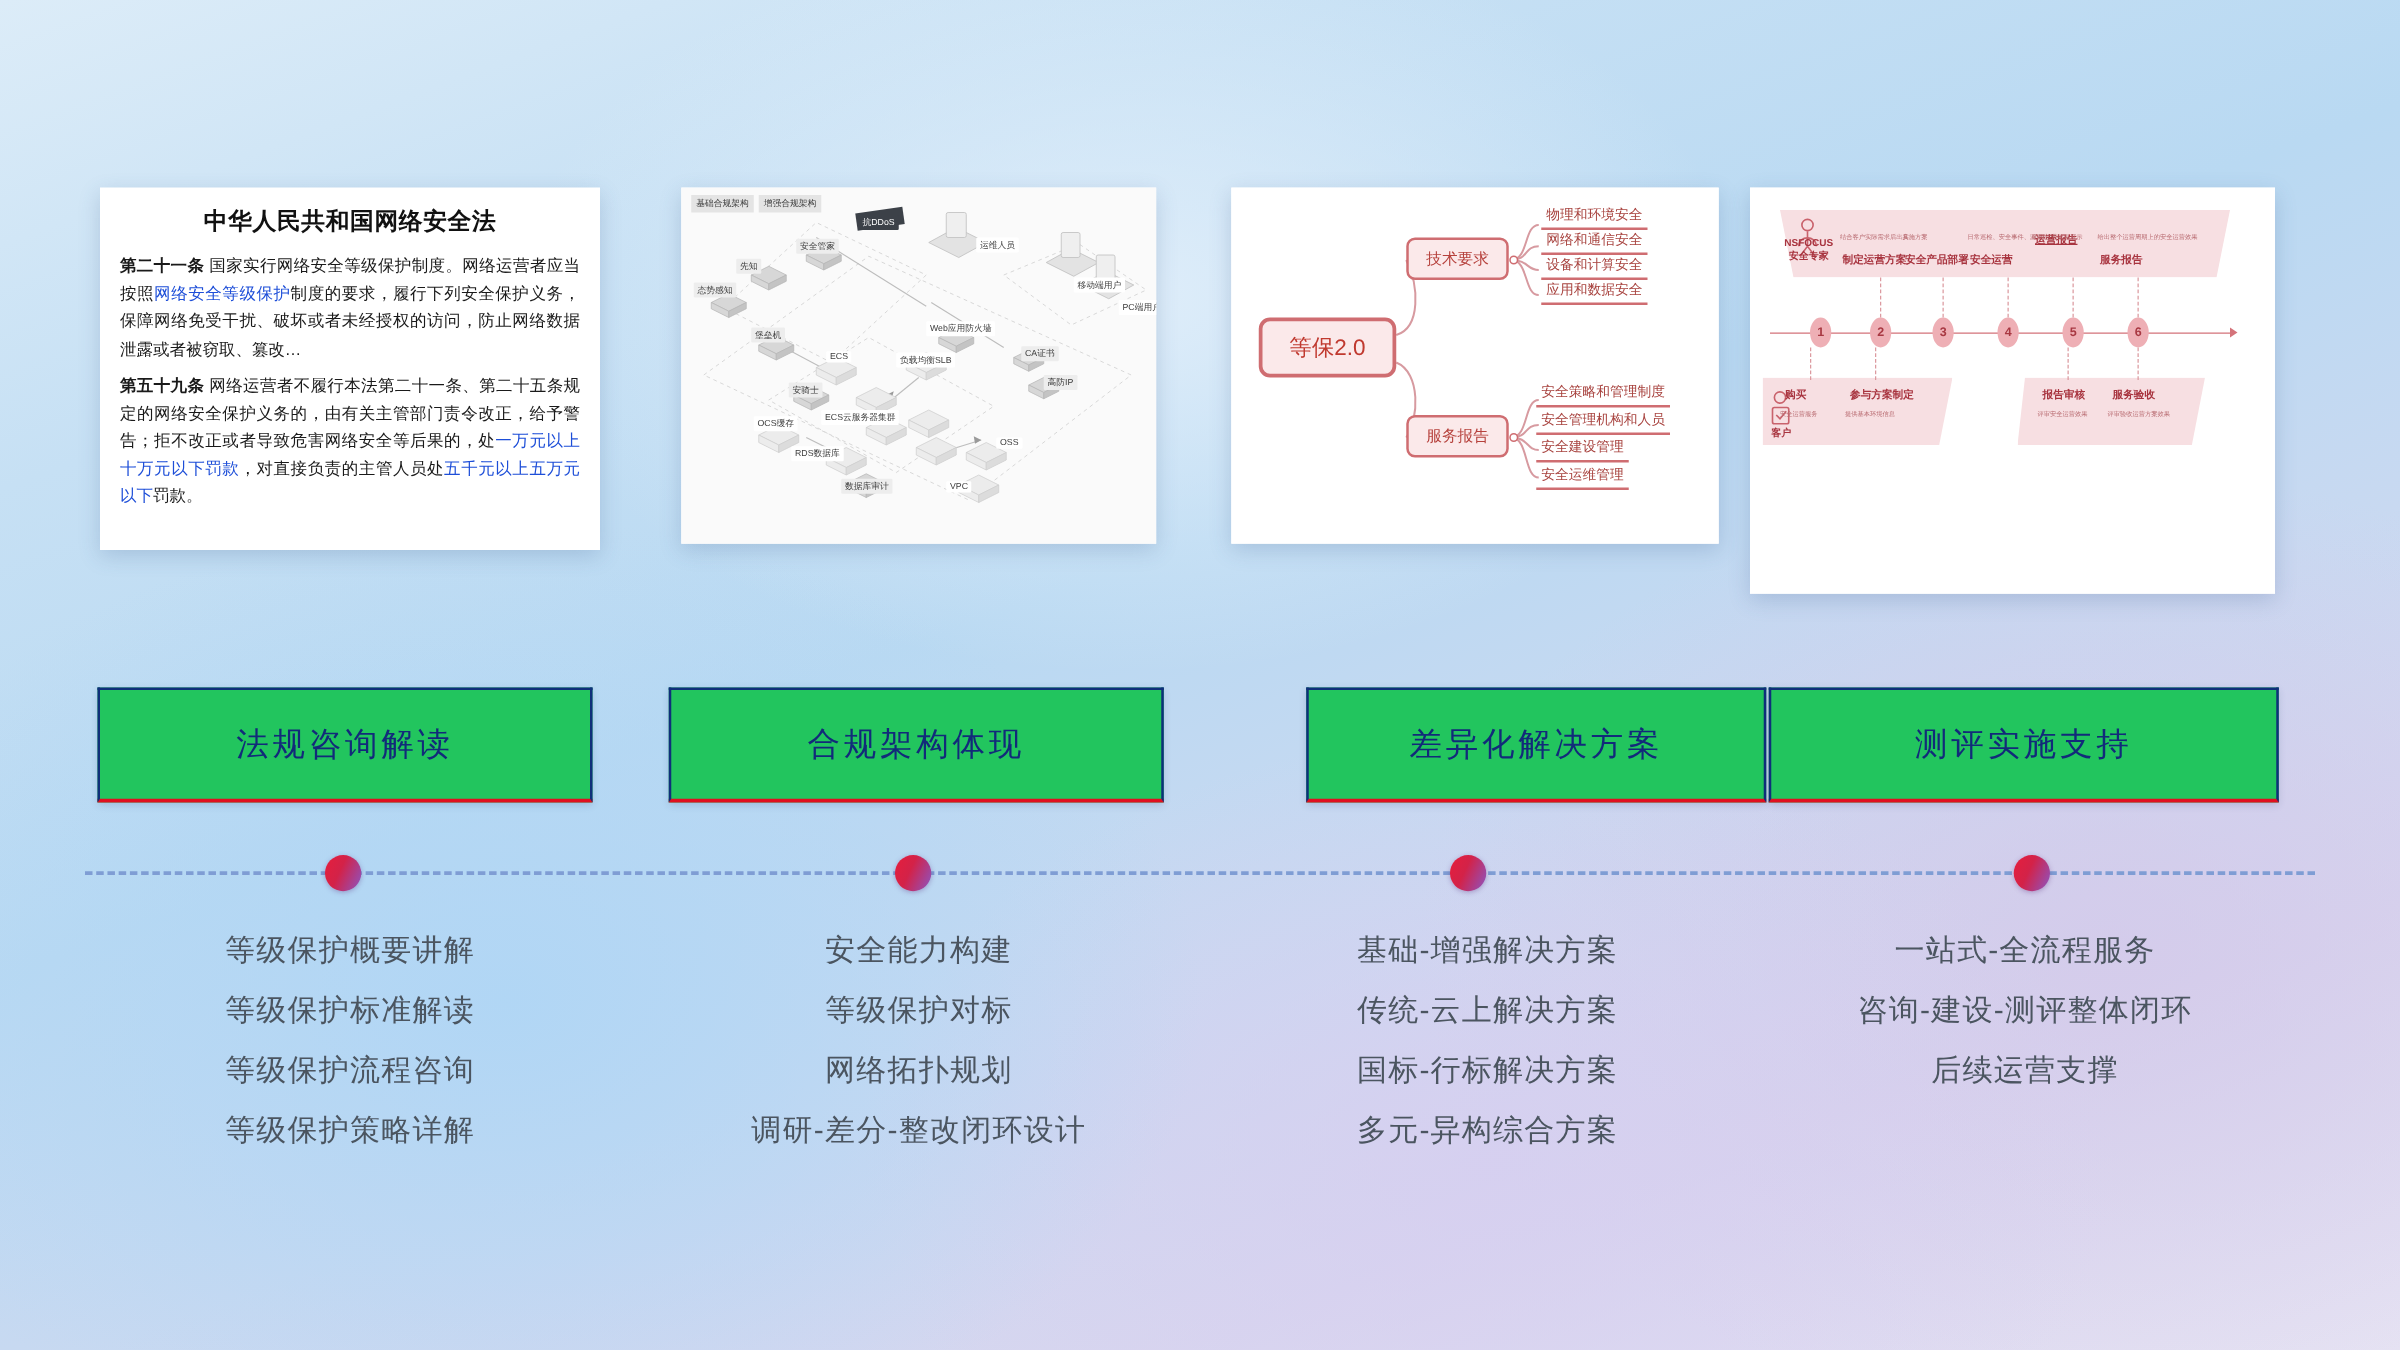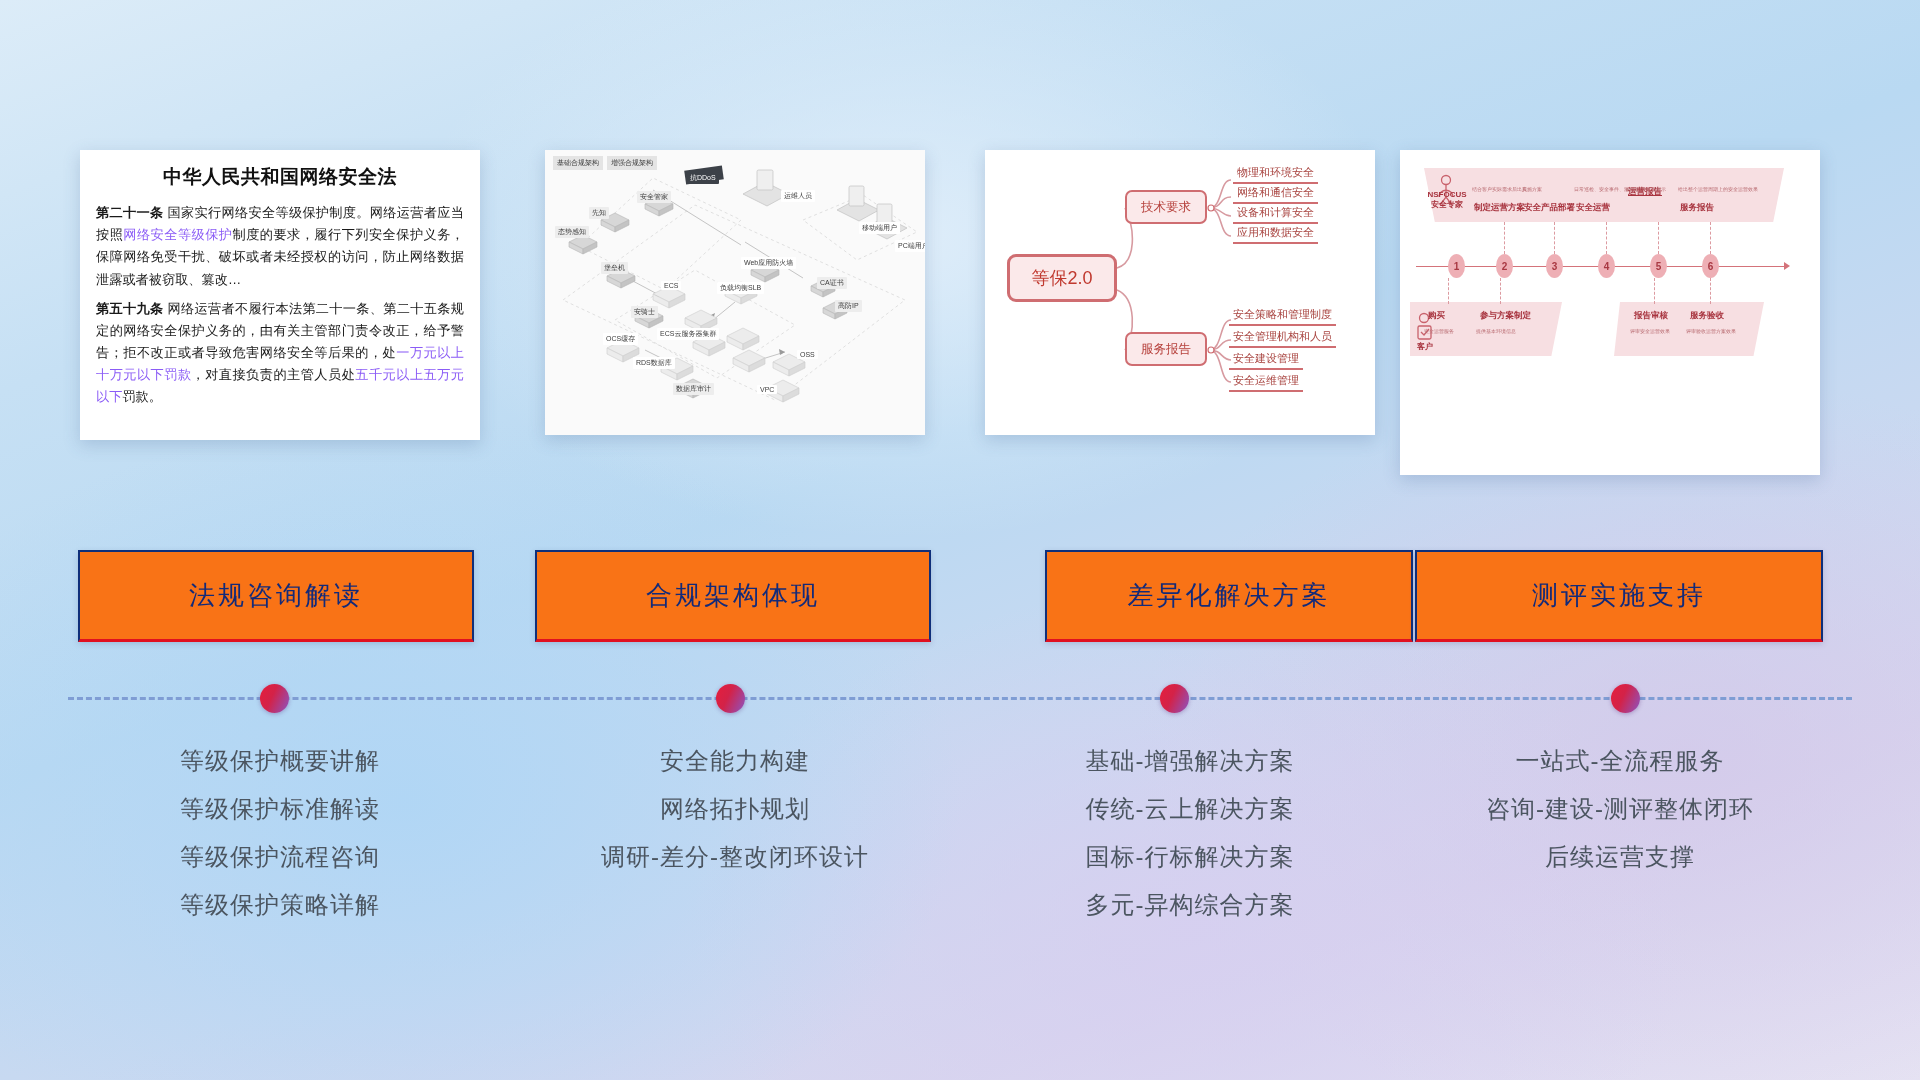--- a/index.html
+++ b/index.html
@@ -29,21 +29,21 @@
   .card-4 { left:1400px;width:420px; height:325px; }
 
   
   .law { padding:14px 16px 8px 16px; }
   .law-title {
     text-align:center; font-weight:bold; font-size:19px; color:#111;
     letter-spacing:.5px; margin-bottom:12px;
   }
   .law p { font-size:13.2px; line-height:1.68; color:#1a1a1a; text-align:justify; margin-bottom:7px; }
   .law b { font-weight:bold; }
-  .law .red { color:#8b5cf6; }
+  .law .red { color:#1d4ed8; }
 
   
   .arch { position:relative; width:100%; height:100%; background:#fafafa; }
   .arch-tabs { position:absolute; left:8px; top:6px; display:flex; gap:4px; }
   .arch-tab {
     font-size:7px; color:#3a3a3a; background:#e4e4e4; padding:2px 4px; white-space:nowrap;
   }
   .arch-svg { position:absolute; inset:0; }
   .nodelabel {
     position:absolute; font-size:7px; color:#3c3c3c; white-space:nowrap;
@@ -97,21 +97,21 @@
   }
   .nf-head { position:absolute; font-size:8.5px; font-weight:bold; color:#a8343f; white-space:nowrap; }
   .nf-sub  { position:absolute; font-size:5px; color:#b86a70; white-space:nowrap; }
   .nf-tick { position:absolute; width:1px; border-left:1px dashed #dc9aa0; }
   .nf-role { position:absolute; font-size:8px; font-weight:bold; color:#a8343f; text-align:center; line-height:1.25; }
 
   
   .btnrow { position:absolute; left:0; top:550px; width:1920px; height:92px; }
   .tab-btn {
     position:absolute; top:0; height:92px;
-    background:#f97316; border:2px solid #0f2f7a;
+    background:#22c55e; border:2px solid #0f2f7a;
     border-bottom:3px solid #e01020;
     display:flex; align-items:center; justify-content:center;
     box-shadow:0 2px 6px rgba(40,60,110,0.18);
   }
   .tab-btn span { font-size:26px; color:#122a7a; letter-spacing:3px; }
   .tab-1 { left:78px;   width:396px; }
   .tab-2 { left:535px;  width:396px; }
   .tab-3 { left:1045px;  width:368px; }
   .tab-4 { left:1415px; width:408px; }
 
@@ -411,20 +411,21 @@
 
   <div class="lists">
     <div class="list-col col-1" id="col-1">
         <div class="item">等级保护概要讲解</div>
         <div class="item">等级保护标准解读</div>
         <div class="item">等级保护流程咨询</div>
         <div class="item">等级保护策略详解</div>
       </div>
     <div class="list-col col-2" id="col-2">
         <div class="item">安全能力构建</div>
+        <div class="item">等级保护对标</div>
         <div class="item">网络拓扑规划</div>
         <div class="item">调研-差分-整改闭环设计</div>
       </div>
     <div class="list-col col-3" id="col-3">
         <div class="item">基础-增强解决方案</div>
         <div class="item">传统-云上解决方案</div>
         <div class="item">国标-行标解决方案</div>
         <div class="item">多元-异构综合方案</div>
       </div>
     <div class="list-col col-4" id="col-4">

